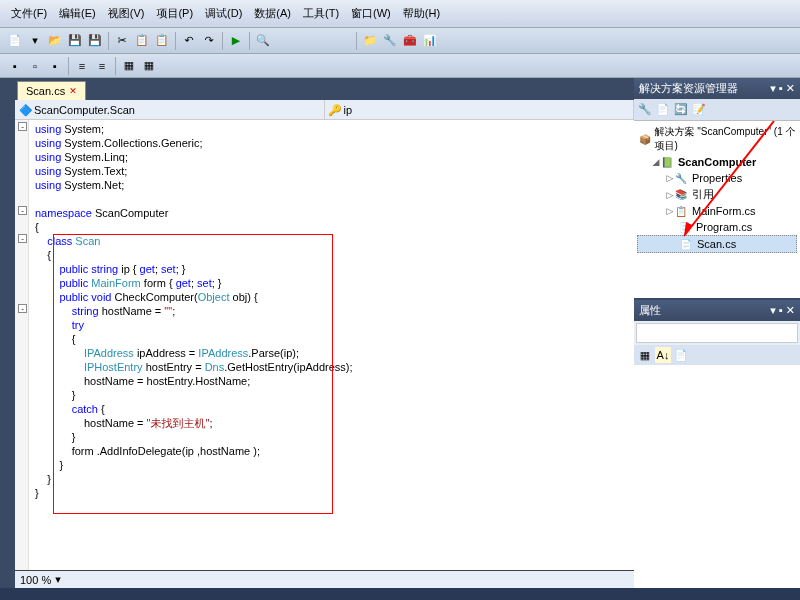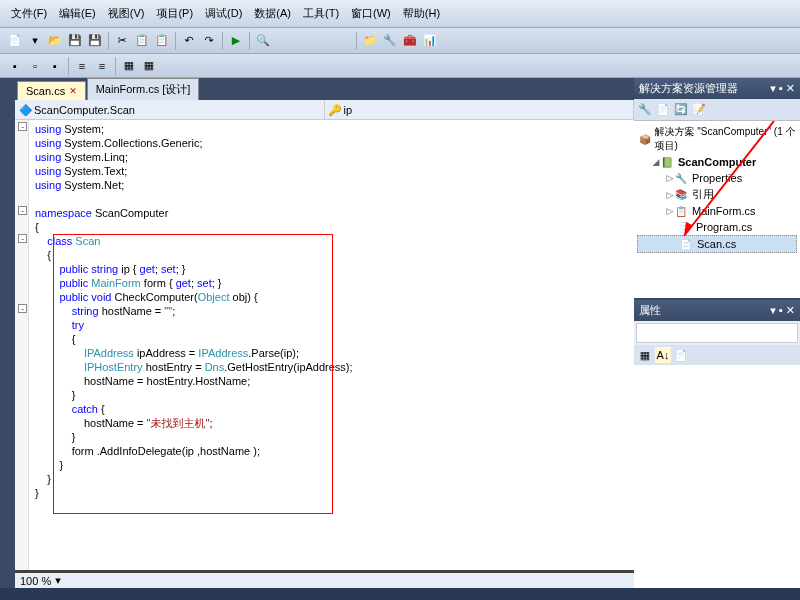--- a/index.html
+++ b/index.html
@@ -22,21 +22,21 @@
 .dropdown { flex: 1; padding: 2px 4px; border-right: 1px solid #ccc; display: flex; align-items: center; font-size: 10px; }
 .dropdown .dicon { width: 12px; height: 12px; margin-right: 3px; display: inline-block; }
 .code-area { flex: 1; background: white; overflow: auto; font-family: 'SimSun', 'Courier New', monospace; font-size: 12px; line-height: 14px; padding: 2px 0; position: relative; }
 .code-line { white-space: pre; padding-left: 20px; }
 .outline-margin { position: absolute; left: 0; top: 0; width: 14px; height: 100%; background: #f5f5f5; border-right: 1px solid #e0e0e0; }
 .fold { position: absolute; left: 3px; width: 9px; height: 9px; border: 1px solid #888; background: white; font-size: 8px; text-align: center; line-height: 7px; cursor: pointer; }
 .redbox { position: absolute; border: 1px solid red; pointer-events: none; }
 .kw-blue { color: #0000ff; }
 .kw-teal { color: #2b91af; }
 .str-red { color: #a31515; }
-.status { height: 18px; background: #e8eef7; border-top: 3px solid #404040; display: flex; align-items: center; padding: 0 5px; font-size: 10px; }
+.status { height: 18px; background: #e8eef7; border-top: 1px solid #404040; display: flex; align-items: center; padding: 0 5px; font-size: 10px; }
 .right-panel { width: 166px; background: #e8eef7; display: flex; flex-direction: column; }
 .panel-title { background: linear-gradient(#4a5d7e, #3a4a65); color: white; padding: 3px 5px; display: flex; align-items: center; justify-content: space-between; font-size: 11px; }
 .panel-title .ctrls { display: flex; gap: 3px; font-size: 10px; }
 .panel-toolbar { background: #d8e2f0; height: 22px; display: flex; align-items: center; padding: 2px; border-bottom: 1px solid #bbb; }
 .ptbtn { width: 16px; height: 16px; margin: 0 1px; cursor: pointer; display: inline-flex; align-items: center; justify-content: center; }
 .tree { flex: 1; background: white; padding: 3px; font-size: 11px; overflow: hidden; }
 .tree-item { padding: 1px 0 1px 2px; display: flex; align-items: center; cursor: pointer; }
 .tree-item.selected { background: #cce0f5; border: 1px dotted #888; }
 .tree-icon { width: 14px; height: 14px; margin-right: 3px; display: inline-flex; align-items: center; justify-content: center; font-size: 10px; }
 .indent1 { padding-left: 14px; }
@@ -101,23 +101,20 @@
 </div>
 
 <div class="main">
   <div class="left-gutter"></div>
 
   <div class="editor-area">
     <div class="tabs">
       <div class="tab">
         <span>Scan.cs</span>
         <span class="close">✕</span>
-      </div>
-      <div class="tab inactive">
-        <span>MainForm.cs [设计]</span>
       </div>
     </div>
     <div class="dropdown-bar">
       <div class="dropdown">
         <span class="dicon">🔷</span>
         <span>ScanComputer.Scan</span>
       </div>
       <div class="dropdown">
         <span class="dicon">🔑</span>
         <span>ip</span>

